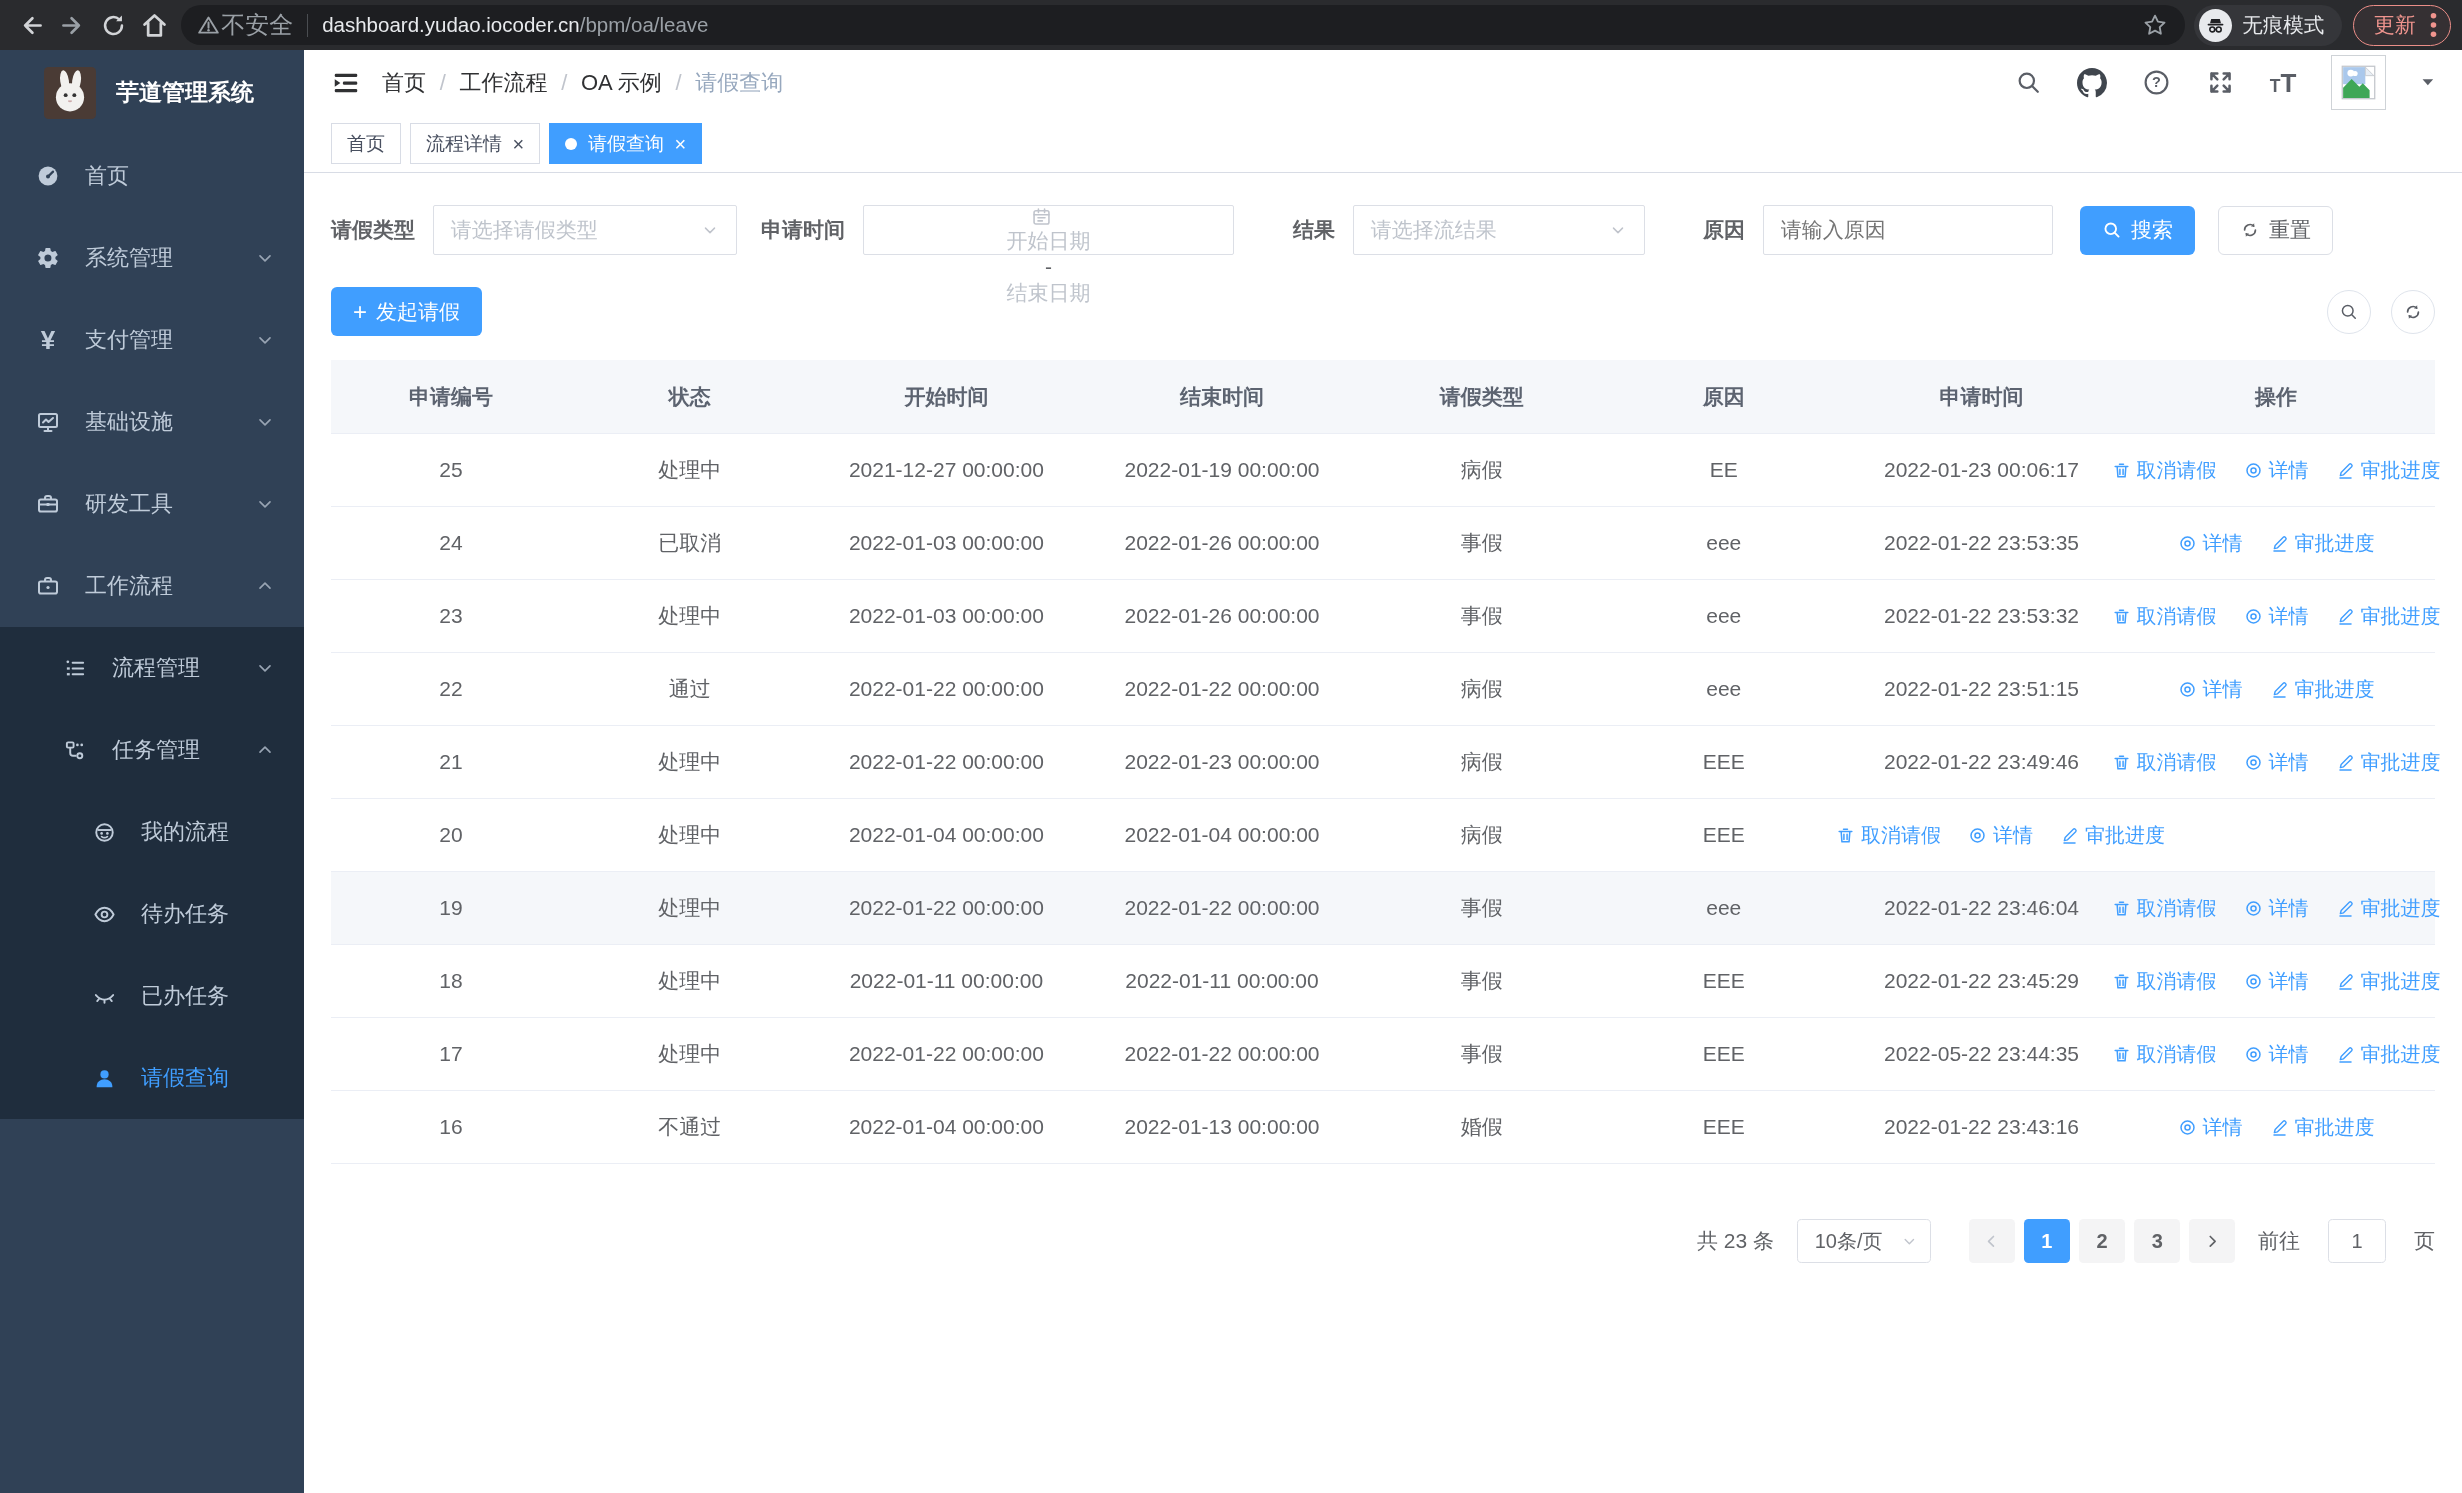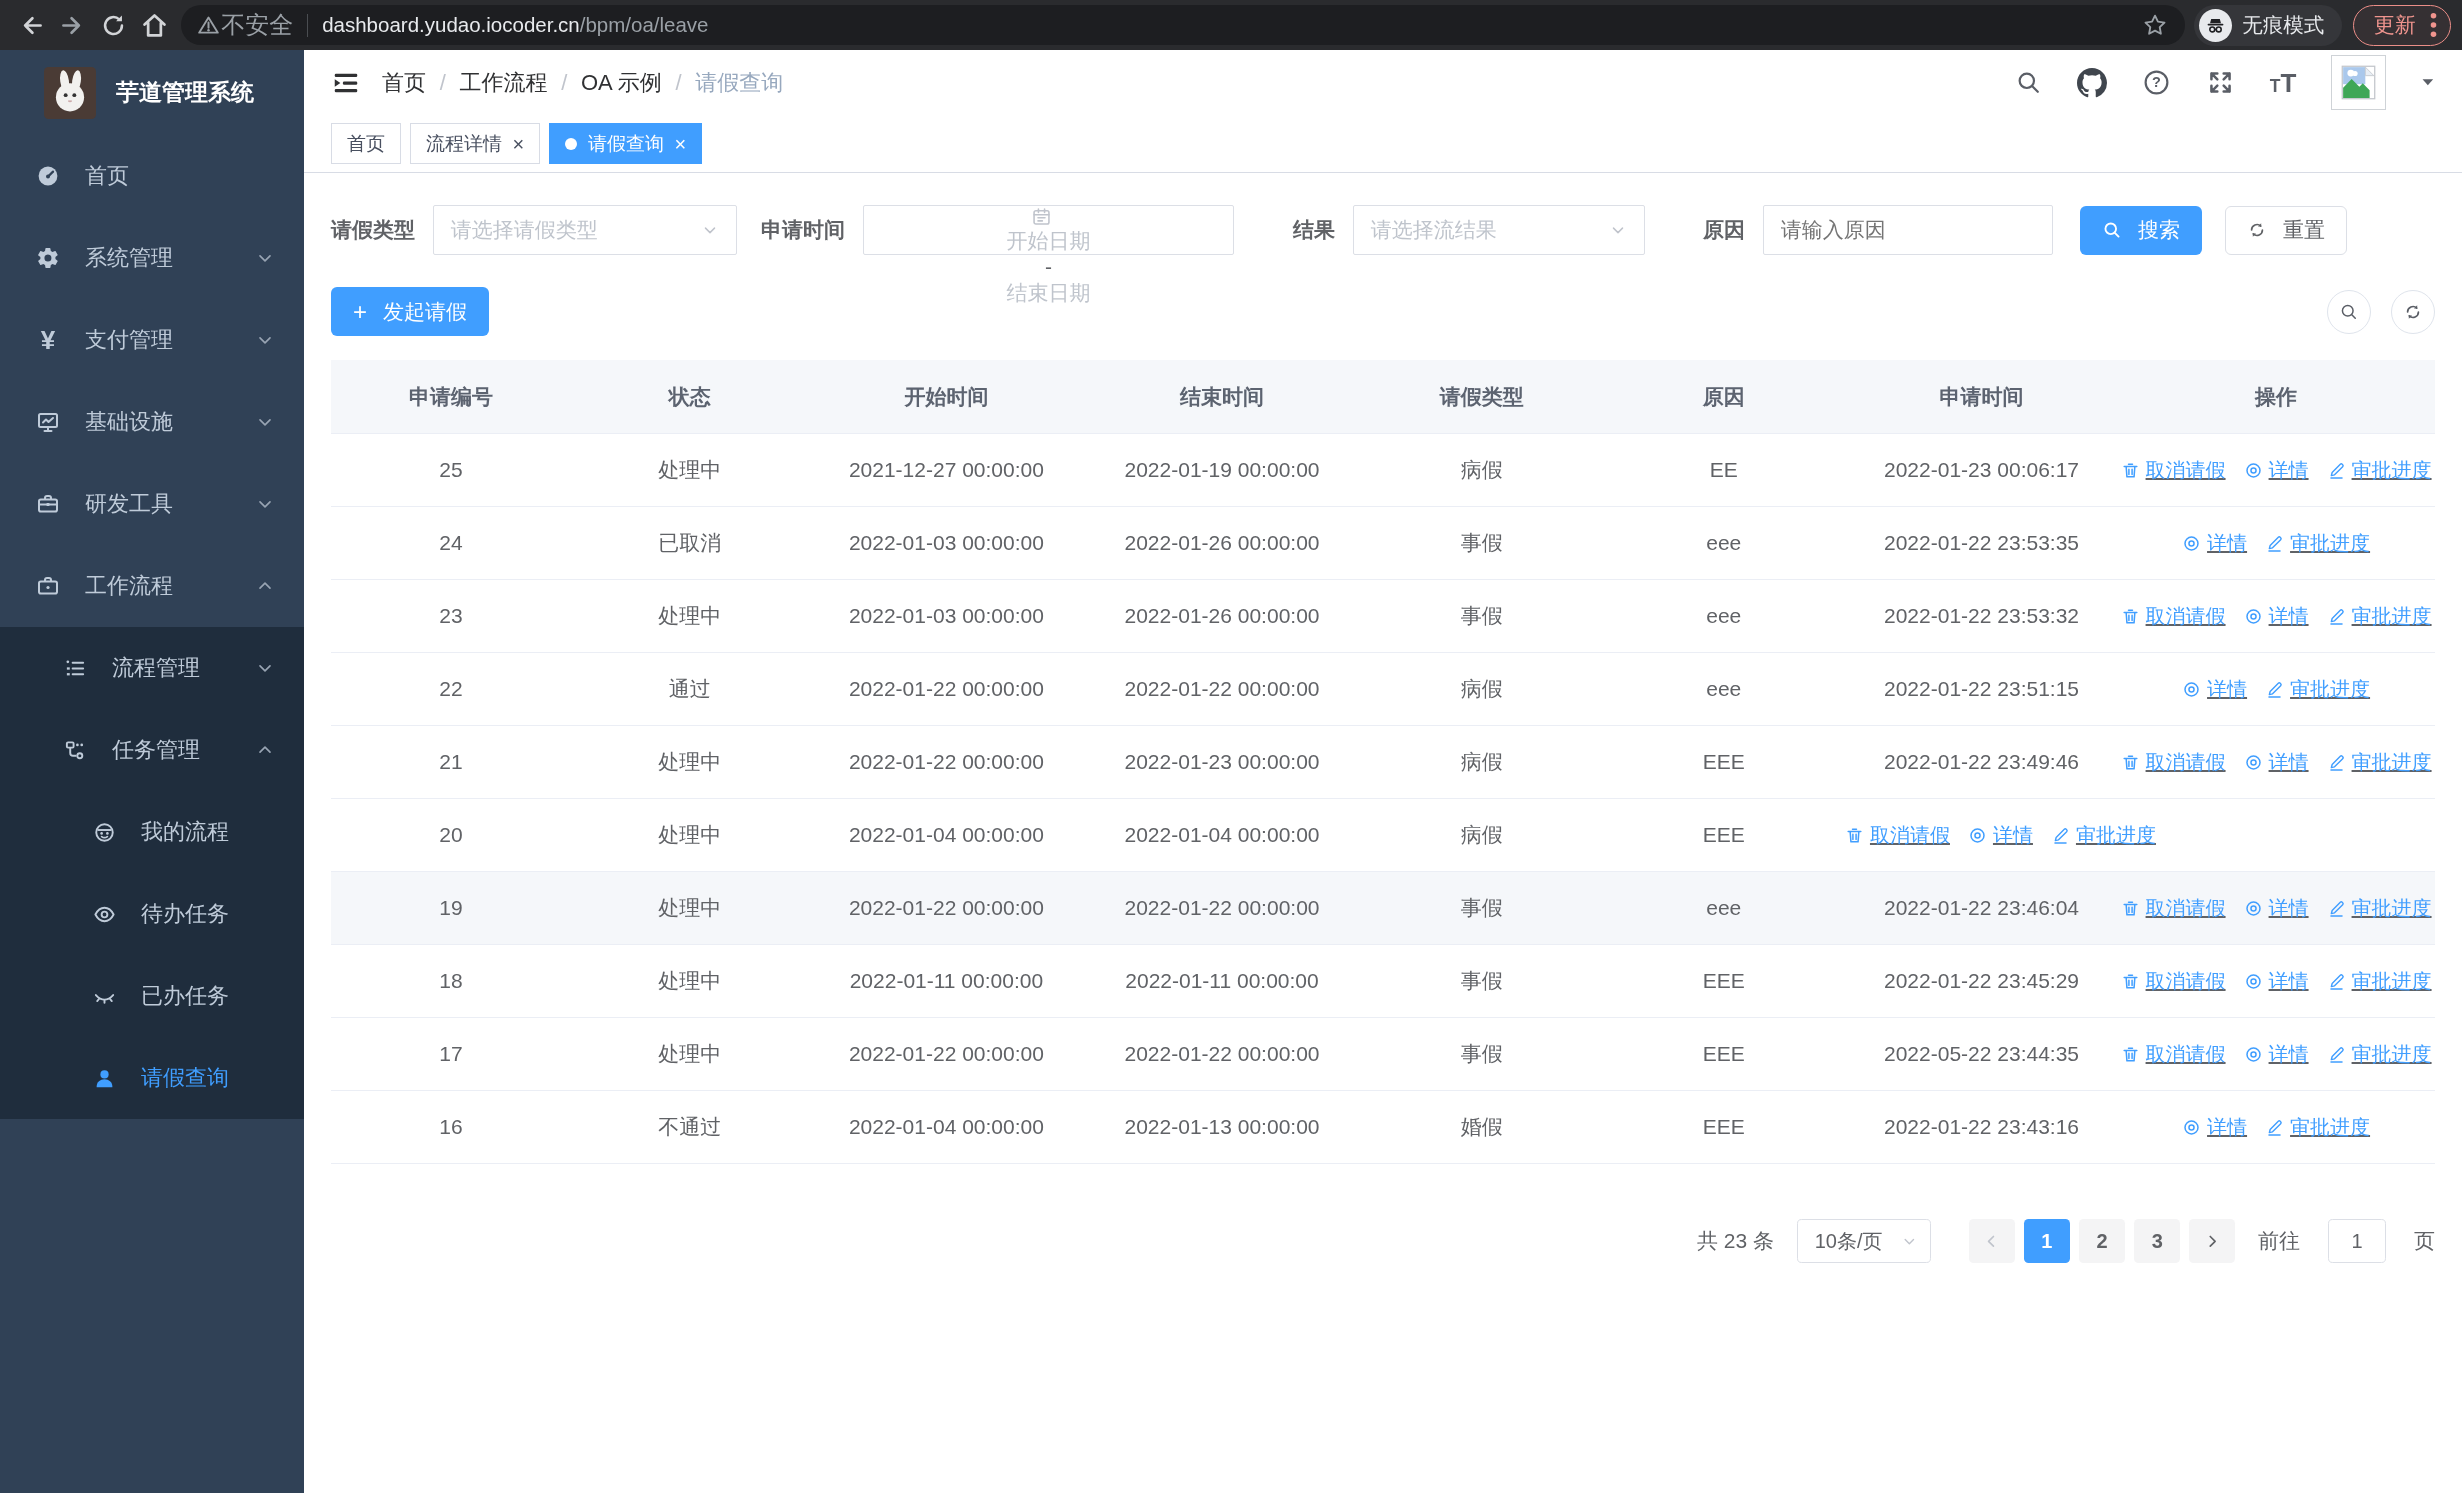--- a/index.html
+++ b/index.html
@@ -51,40 +51,40 @@
   .tab .close { font-size:20px; line-height:1; color:inherit; }
   .tab.active { background:#409eff; border-color:#409eff; color:#fff; }
   .tab .dot { width:12px; height:12px; border-radius:50%; background:#fff; }
 
   .content { padding:32px 27px 0 27px; }
   .filter-row { display:flex; align-items:center; }
   .flabel { font-size:21px; color:#606266; font-weight:600; white-space:nowrap; }
   .ctl { height:50px; border:1.5px solid #dcdfe6; border-radius:2px; background:#fff; display:flex; align-items:center; padding:0 16.7px; font-size:21px; color:#bfc4cc; }
   .ctl .ph { color:#bfc4cc; white-space:nowrap; }
   .ctl .tail { margin-left:auto; }
-  .btn { height:49px; border-radius:6px; font-size:21px; display:flex; align-items:center; gap:16px; padding:0 21px; cursor:pointer; border:1.5px solid transparent; }
+  .btn { height:49px; border-radius:6px; font-size:21px; display:flex; align-items:center; gap:9px; padding:0 21px; cursor:pointer; border:1.5px solid transparent; }
   .btn.primary { background:#409eff; color:#fff; }
   .btn.plain { background:#fff; color:#606266; border-color:#dcdfe6; }
 
   .create-row { margin-top:32px; display:flex; align-items:center; }
   .plus { font-size:24px; line-height:1; font-weight:400; }
   .round-btns { margin-left:auto; display:flex; gap:20px; }
   .circle-btn { width:44px; height:44px; border:1.5px solid #dfe4ec; border-radius:50%; background:#fff; display:flex; align-items:center; justify-content:center; cursor:pointer; }
 
   .table { margin-top:24px; border-bottom:1.5px solid #ebeef5; }
   .tr { display:flex; }
   .thead .tr { background:#f5f7fa; }
   .th { height:73px; font-weight:600; color:#5c6370; }
   .td, .th { display:flex; align-items:center; justify-content:center; font-size:21px; }
   .td { height:72px; color:#606266; }
   .tbody .tr { border-top:1.5px solid #ebeef5; }
   .tbody .tr.hl { background:#f5f7fa; }
   .c0{width:11.4%;} .c1{width:11.3%;} .c2{width:13.1%;} .c3{width:13.1%;}
   .c4{width:11.6%;} .c5{width:11.4%;} .c6{width:13.1%;} .c7{width:14.9%;}
-  .actions { display:flex; align-items:center; justify-content:center; gap:18px;text-decoration:underline; }
+  .actions { display:flex; align-items:center; justify-content:center; gap:27px; }
   .alink { color:#409eff; font-size:20px; display:flex; align-items:center; gap:6px; white-space:nowrap; cursor:pointer; }
 
   .pager { margin-top:55px; display:flex; align-items:center; justify-content:flex-end; font-size:21px; color:#606266; }
   .ptotal { margin-right:23px; }
   .psize { width:134px; height:44px; border:1.5px solid #dcdfe6; border-radius:4.6px; display:flex; align-items:center; padding:0 12px 0 16.7px; font-size:20px; color:#606266; margin-right:33px; cursor:pointer; }
   .psize .tail { margin-left:auto; }
   .pbtn { min-width:46px; height:44px; background:#f4f4f5; border-radius:4.6px; border:none; display:flex; align-items:center; justify-content:center; font-weight:700; color:#606266; font-size:20px; margin:0 4.6px; cursor:pointer; font-family:inherit; }
   .pbtn.active { background:#409eff; color:#fff; }
   .goto { display:flex; align-items:center; gap:28px; margin-left:18px; }
   .goto-input { width:58px; height:44px; border:1.5px solid #dcdfe6; border-radius:4.6px; text-align:center; font-size:20px; color:#606266; font-family:inherit; }

